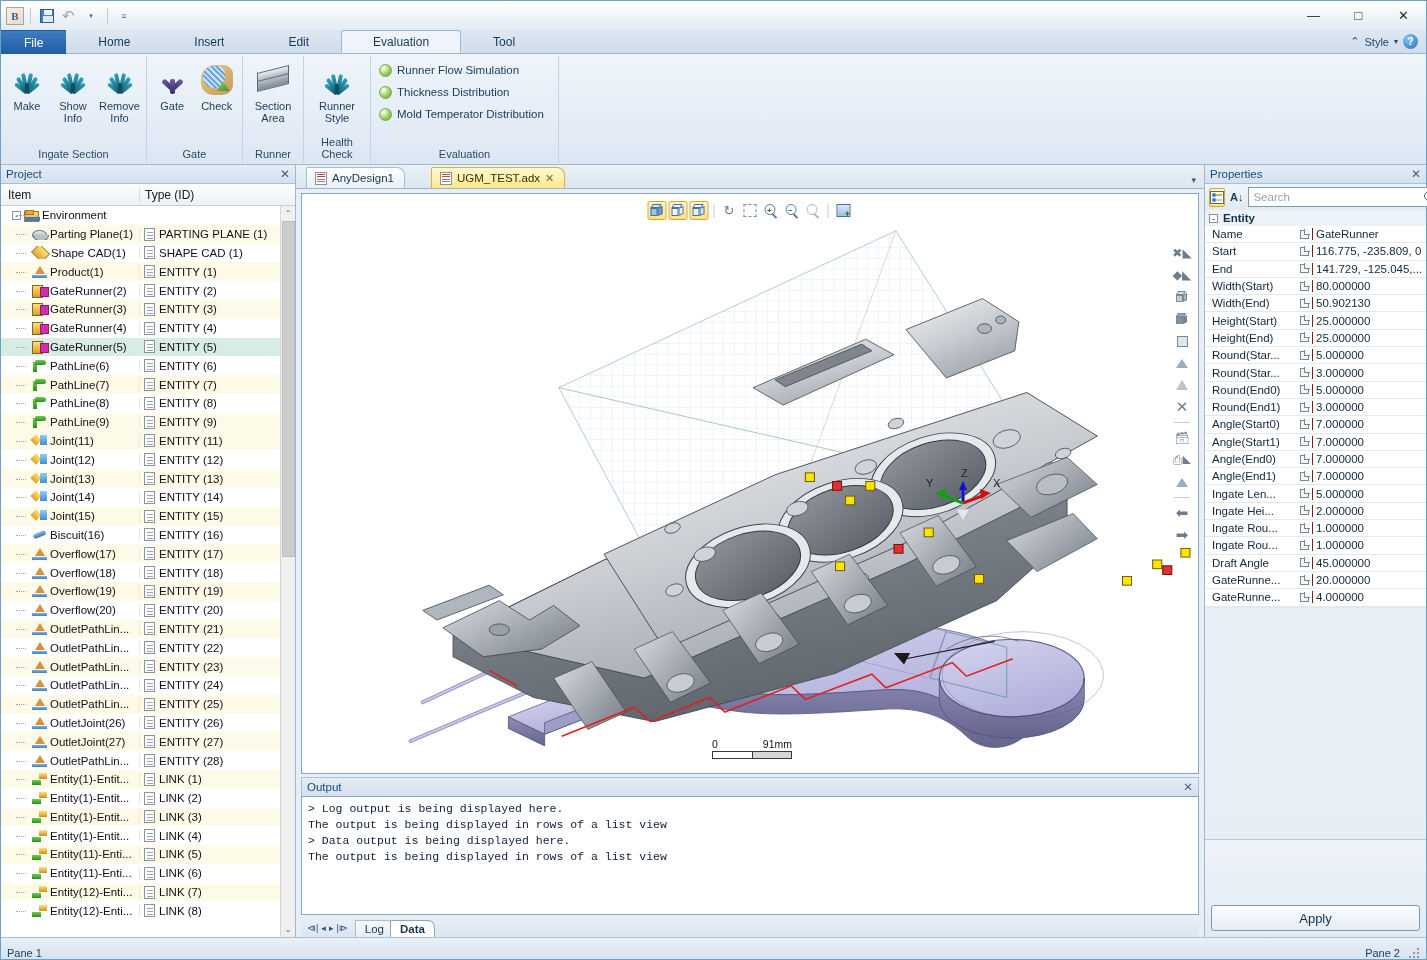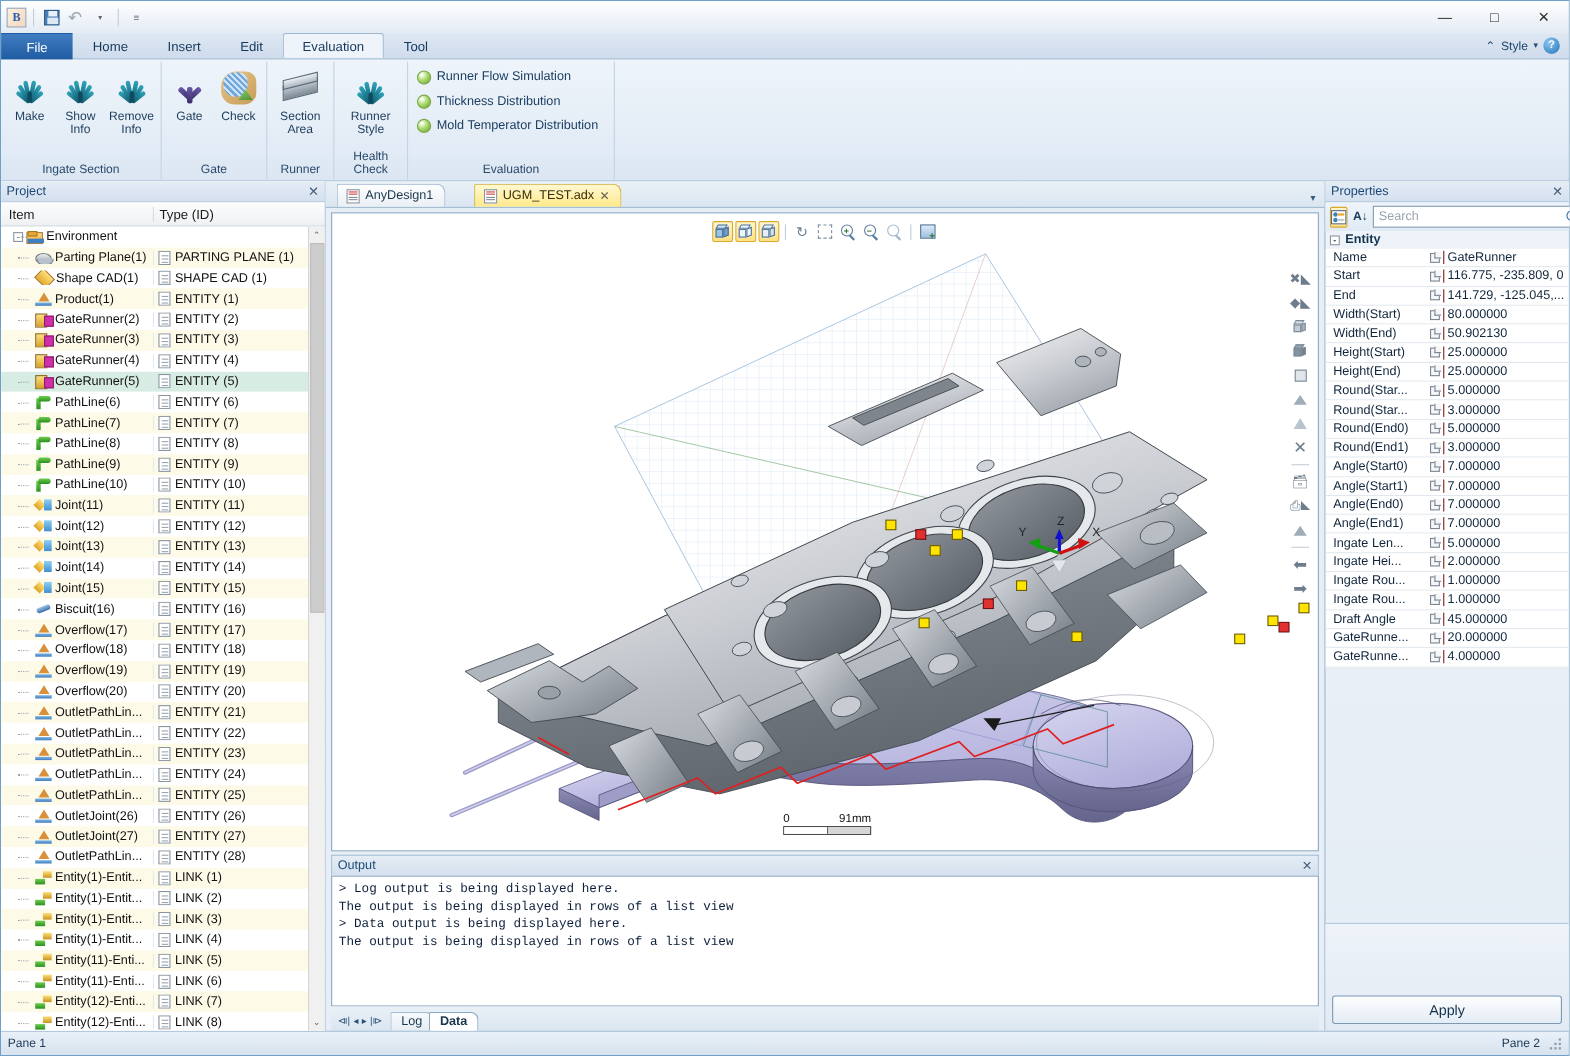--- a/index.html
+++ b/index.html
@@ -75,21 +75,21 @@
   
   .ribbon-tabs {
     height: 24px; flex: 0 0 24px;
     display: flex; 
     background: linear-gradient(#dfe8f2,#cfdced);
     padding-left: 0px;
     border-bottom: 1px solid #9fb8cf;
     position: relative;
   }
   .rtab {
-    height: 23px; padding: 0 17px;
+    height: 23px; padding: 0 31px;
     display: flex; align-items: center; justify-content: center;
     font-size: 12px; color: #15385c;
     border: 1px solid transparent;
     border-bottom: none;
   }
   .rtab.file {
     background: linear-gradient(#3f7cc0,#1f5ca3);
     color: #fff; padding: 0 22px; height: 24px;
   }
   .rtab.active {
@@ -586,21 +586,21 @@
     margin-top: auto; height: 26px;
     background: linear-gradient(#fdfdfe,#e4ecf5);
     border: 1px solid #7f99b3; border-radius: 3px;
     display: flex; align-items: center; justify-content: center;
     font-size: 13px; color: #13304c;
   }
 
   
   .statusbar {
     height: 22px; flex: 0 0 22px;
-    display: flex; align-items: center;
+    display: flex; align-items: flex-end;
     background: linear-gradient(#e9f0f8,#d7e3ef);
     border-top: 1px solid #a9c0d6;
     font-size: 11px; color: #1d3a58;
     padding: 0 6px;
   }
   .statusbar .right { margin-left: auto; display: flex; align-items: center; gap: 8px; }
   .grip { width: 12px; height: 12px; position: relative; }
   .grip::before {
     content:""; position:absolute; right:1px; bottom:1px; width:2px;height:2px;
     background:#8d9aa7;
@@ -923,31 +923,20 @@
             </div>
             <div class="tree-row alt">
               <div class="tree-cell-item">
                 <span class="indent"></span>
                 <span class="ti ti-pl"></span>
                 <span>PathLine(9)</span>
               </div>
               <div class="tree-cell-type">
                 <span class="ti-doc"></span>
                 <span>ENTITY (9)</span>
-              </div>
-            </div>
-            <div class="tree-row">
-              <div class="tree-cell-item">
-                <span class="indent"></span>
-                <span class="ti ti-pl"></span>
-                <span>PathLine(10)</span>
-              </div>
-              <div class="tree-cell-type">
-                <span class="ti-doc"></span>
-                <span>ENTITY (10)</span>
               </div>
             </div>
             <div class="tree-row alt">
               <div class="tree-cell-item">
                 <span class="indent"></span>
                 <span class="ti ti-jt"></span>
                 <span>Joint(11)</span>
               </div>
               <div class="tree-cell-type">
                 <span class="ti-doc"></span>

